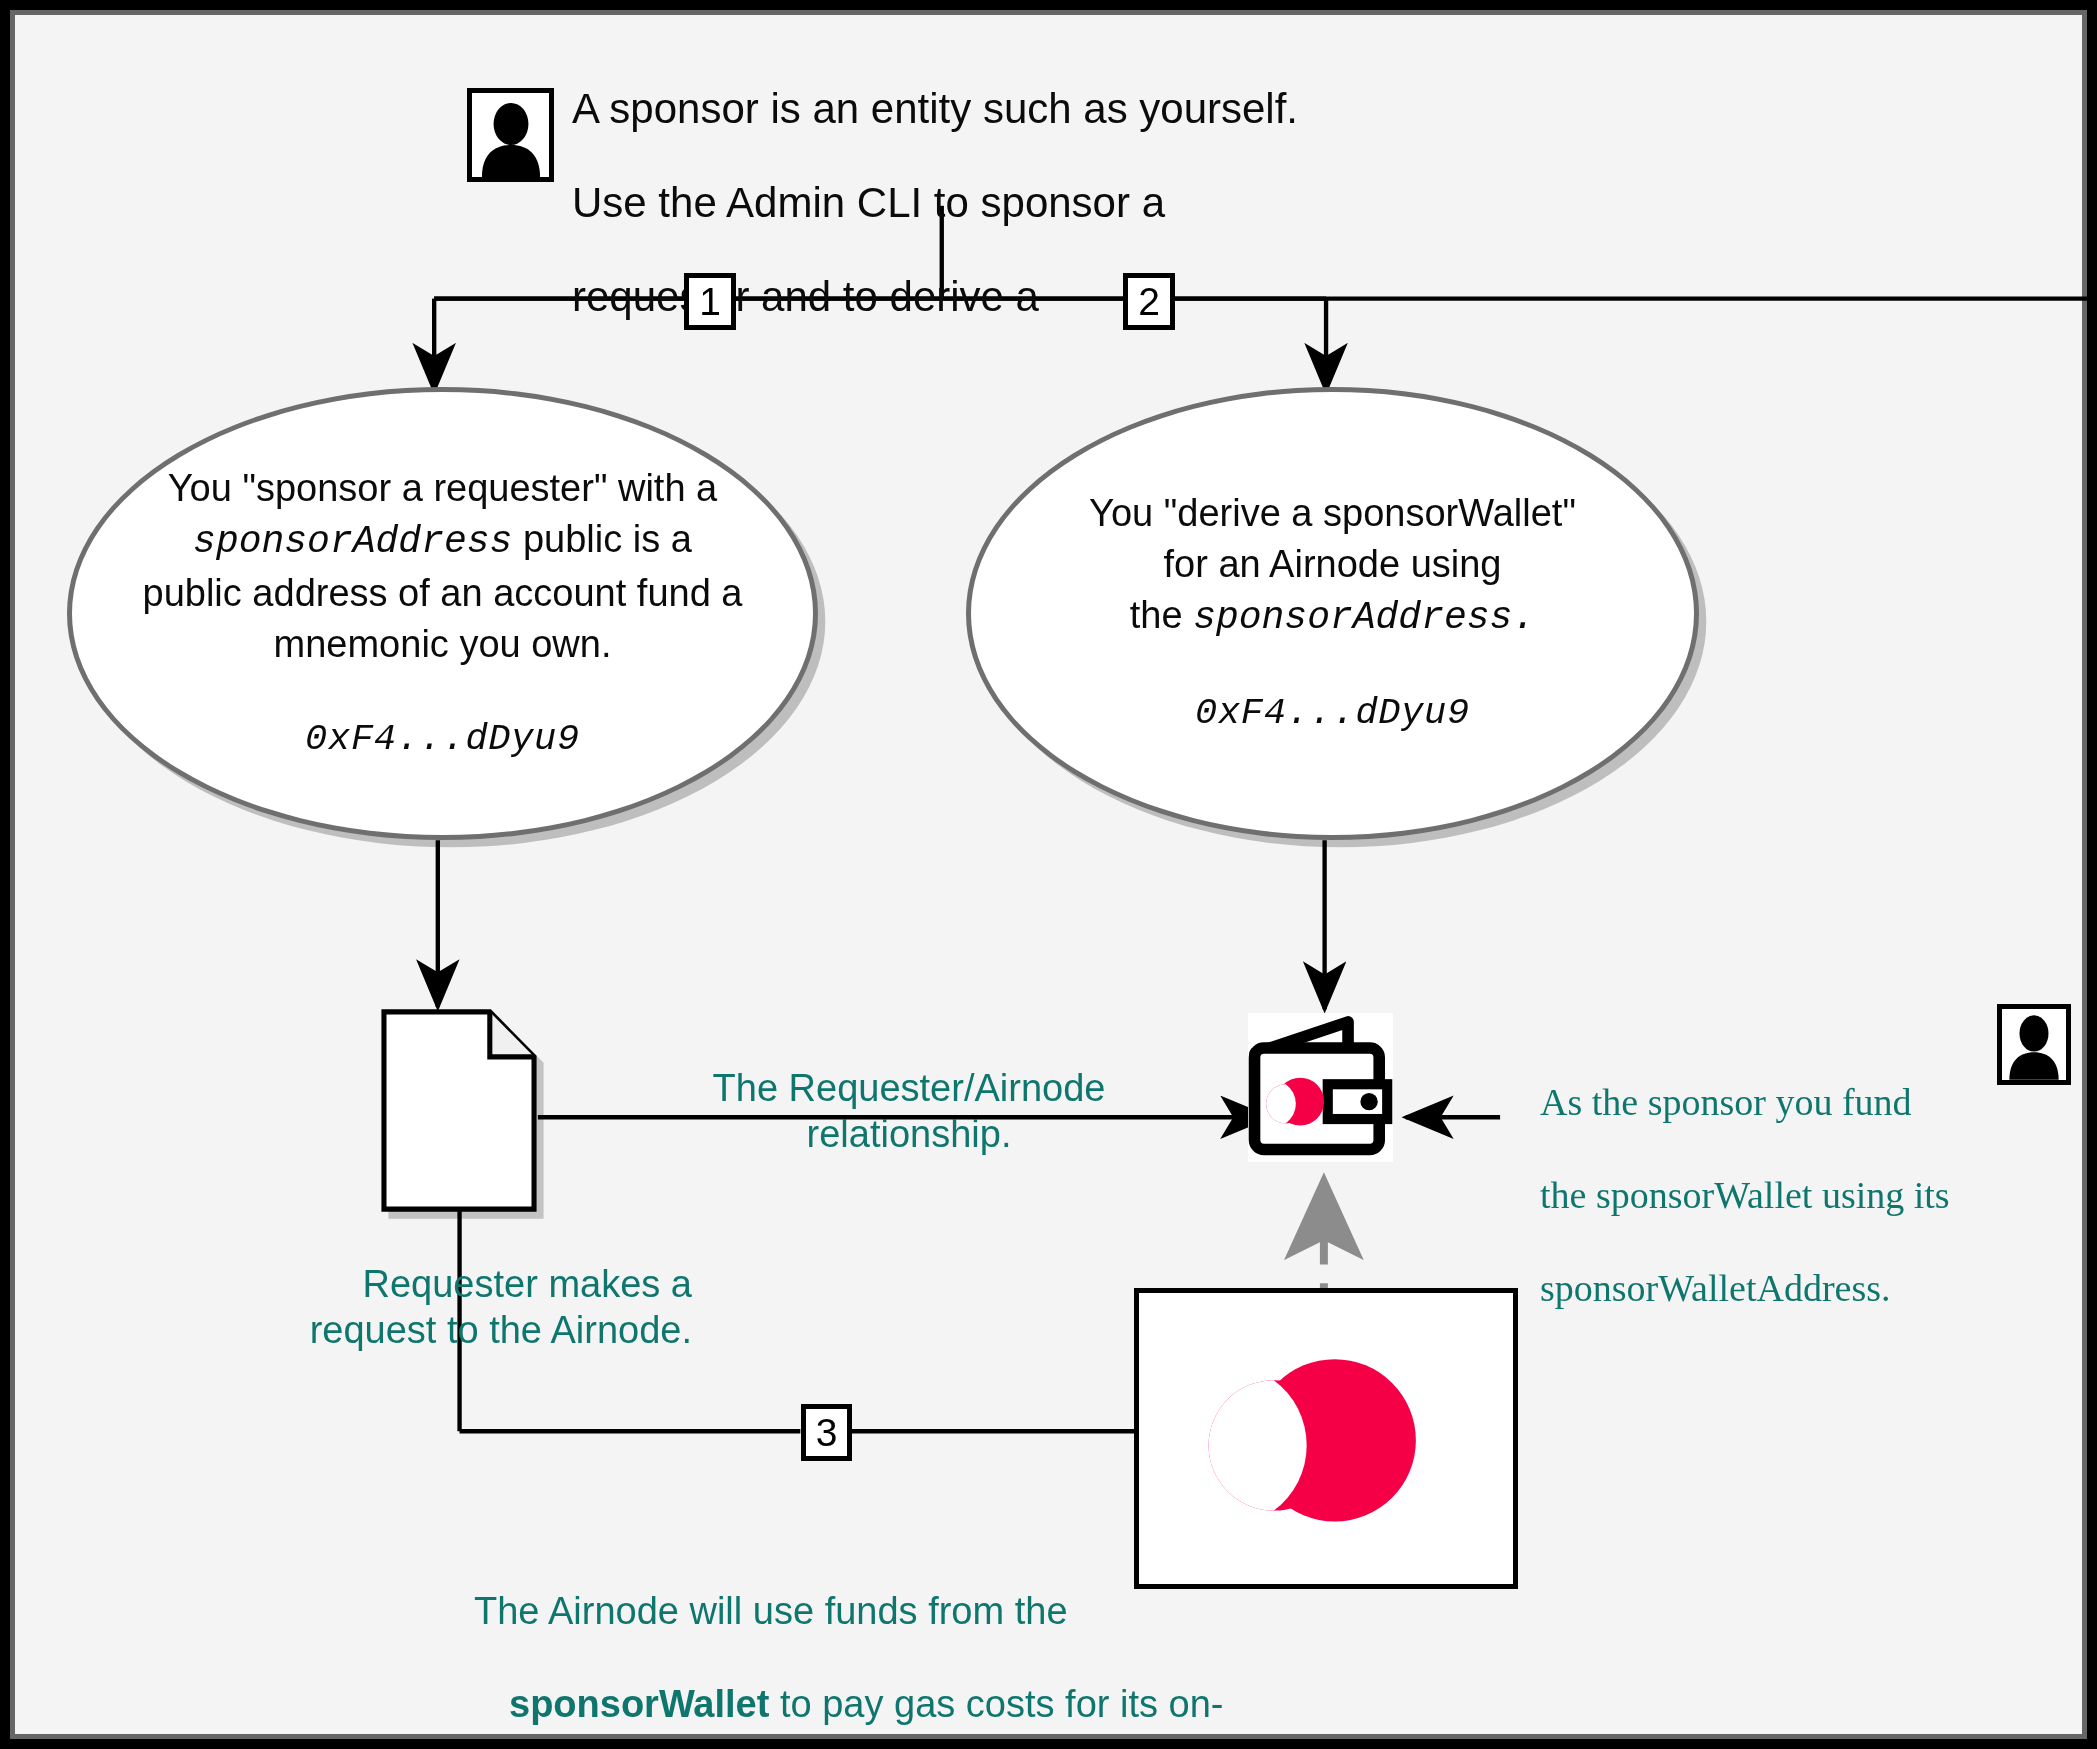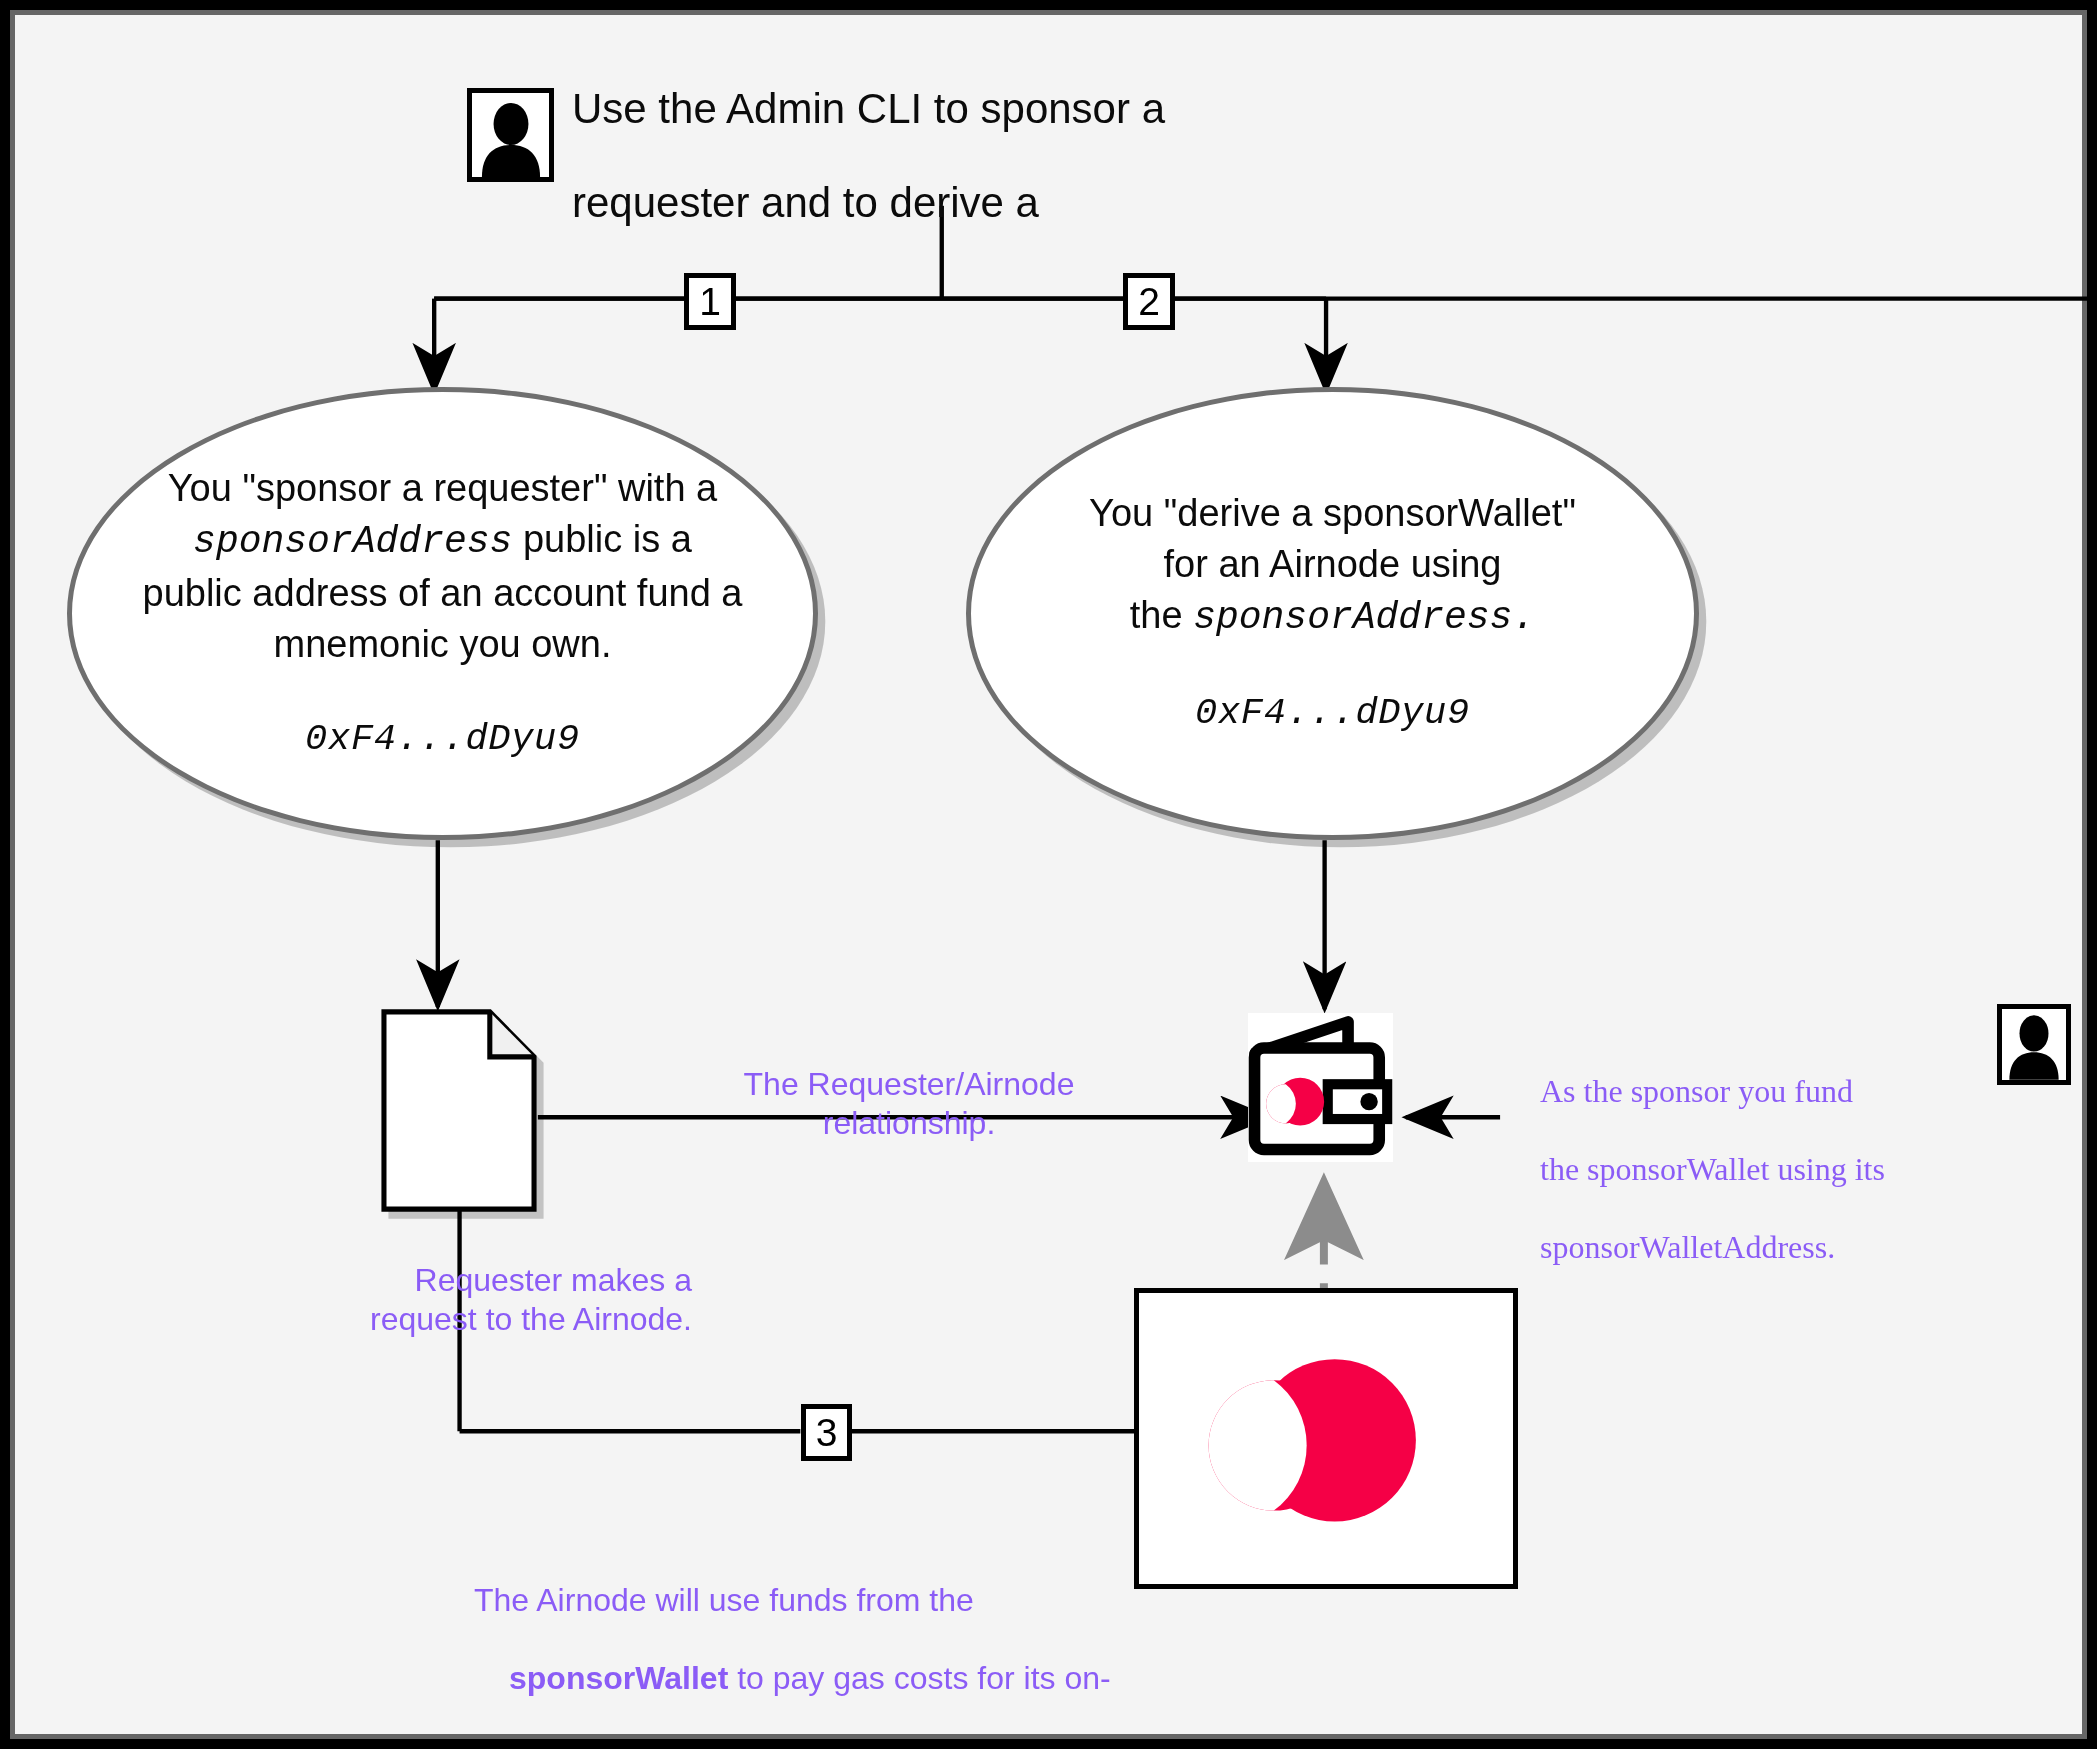--- a/index.html
+++ b/index.html
@@ -110,23 +110,23 @@
   .api3-box {
     position: absolute;
     background: #ffffff;
     border: 5.1px solid #000000;
     box-sizing: border-box;
   }
 
   
   .caption {
     position: absolute;
-    font-size: 32px;
+    font-size: 38px;
     line-height: 1.22;
-    color: #8b5cf6;
+    color: #0f766e;
     white-space: pre-line;
   }
   .caption.center { text-align: center; }
   .bold { font-weight: bold; margin-left: 35px; }
 </style>
 </head>
 <body>
 
 <div id="canvas">
   <div id="inner-edge"></div>
@@ -166,20 +166,21 @@
   </svg>
 
   <div class="abs person-icon" style="left:457px; top:78px; width:87px; height:94px;">
     <svg width="70" height="77" viewBox="0 0 96 106" aria-hidden="true">
       <ellipse cx="48" cy="33" rx="24" ry="29" fill="#000000"></ellipse>
       <path d="M8,106 C8,76 24,62 48,62 C72,62 88,76 88,106 Z" fill="#000000"></path>
     </svg>
   </div>
 
   <div class="abs header-text" style="left:562px; top:27.6px; width:870px;">
+    <div>A sponsor is an entity such as yourself.</div>
     <div>Use the Admin CLI to sponsor a</div>
     <div>requester and to derive a</div>
   </div>
 
   <div class="step-box" style="left:674px; top:263px; width:52px; height:57px;">
     <span>1</span>
   </div>
   <div class="step-box" style="left:1113px; top:263px; width:52px; height:57px;">
     <span>2</span>
   </div>

